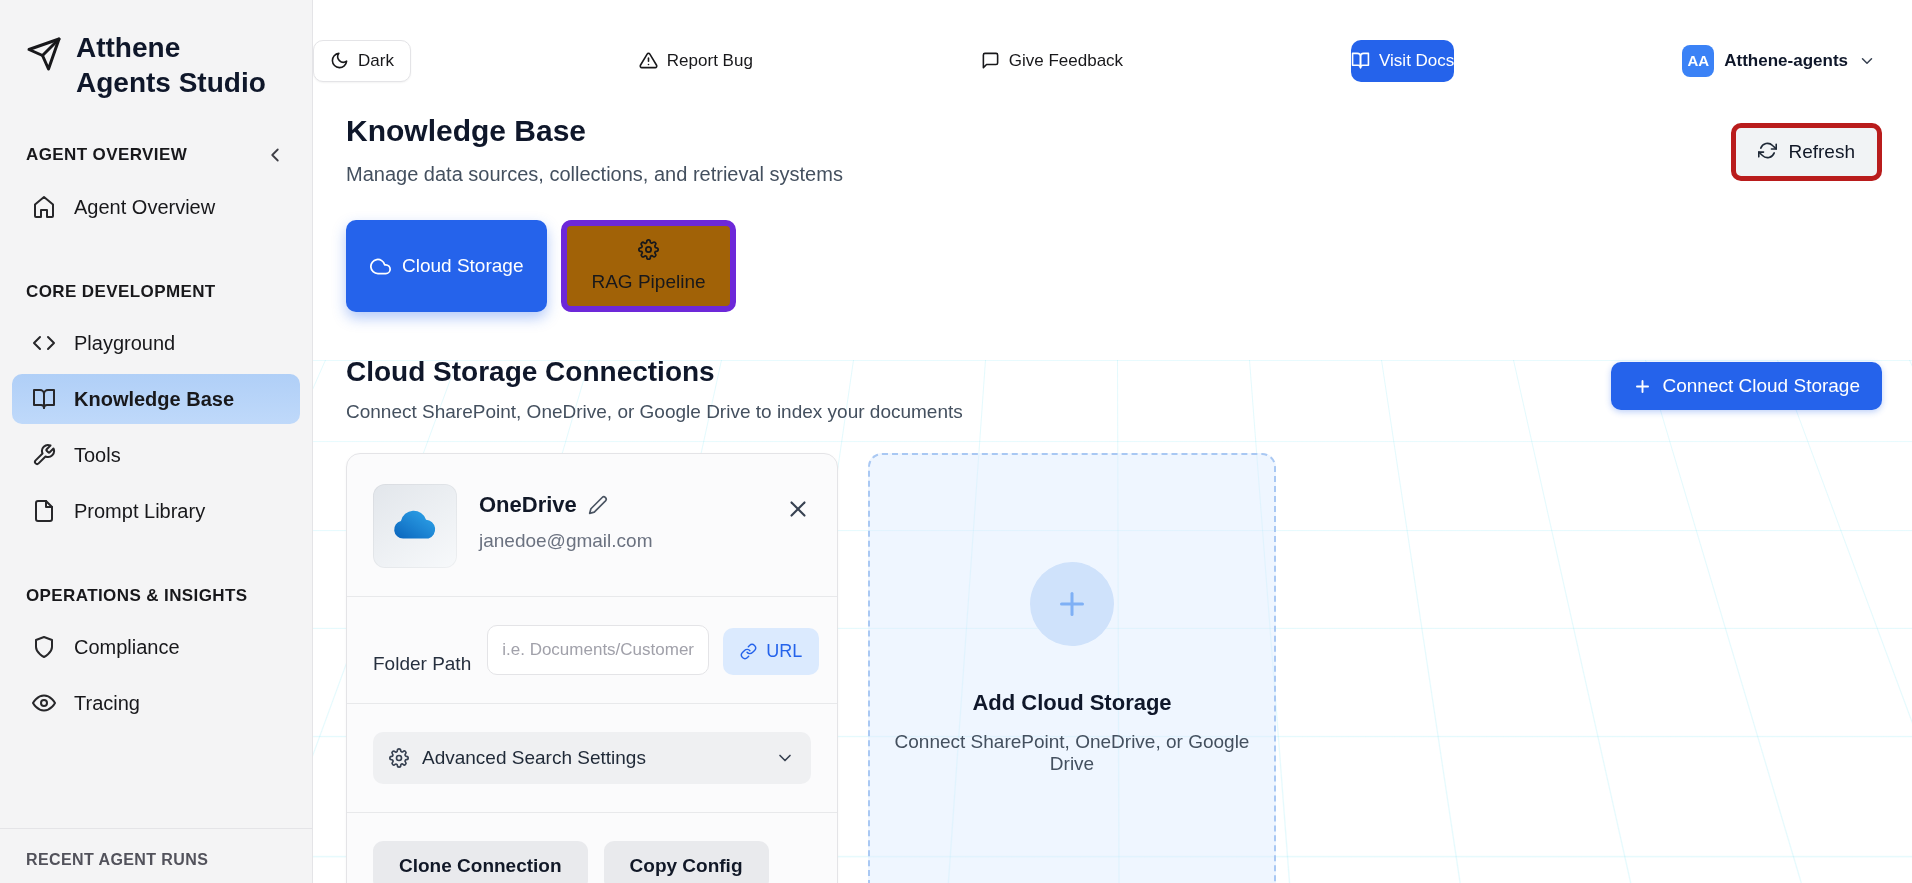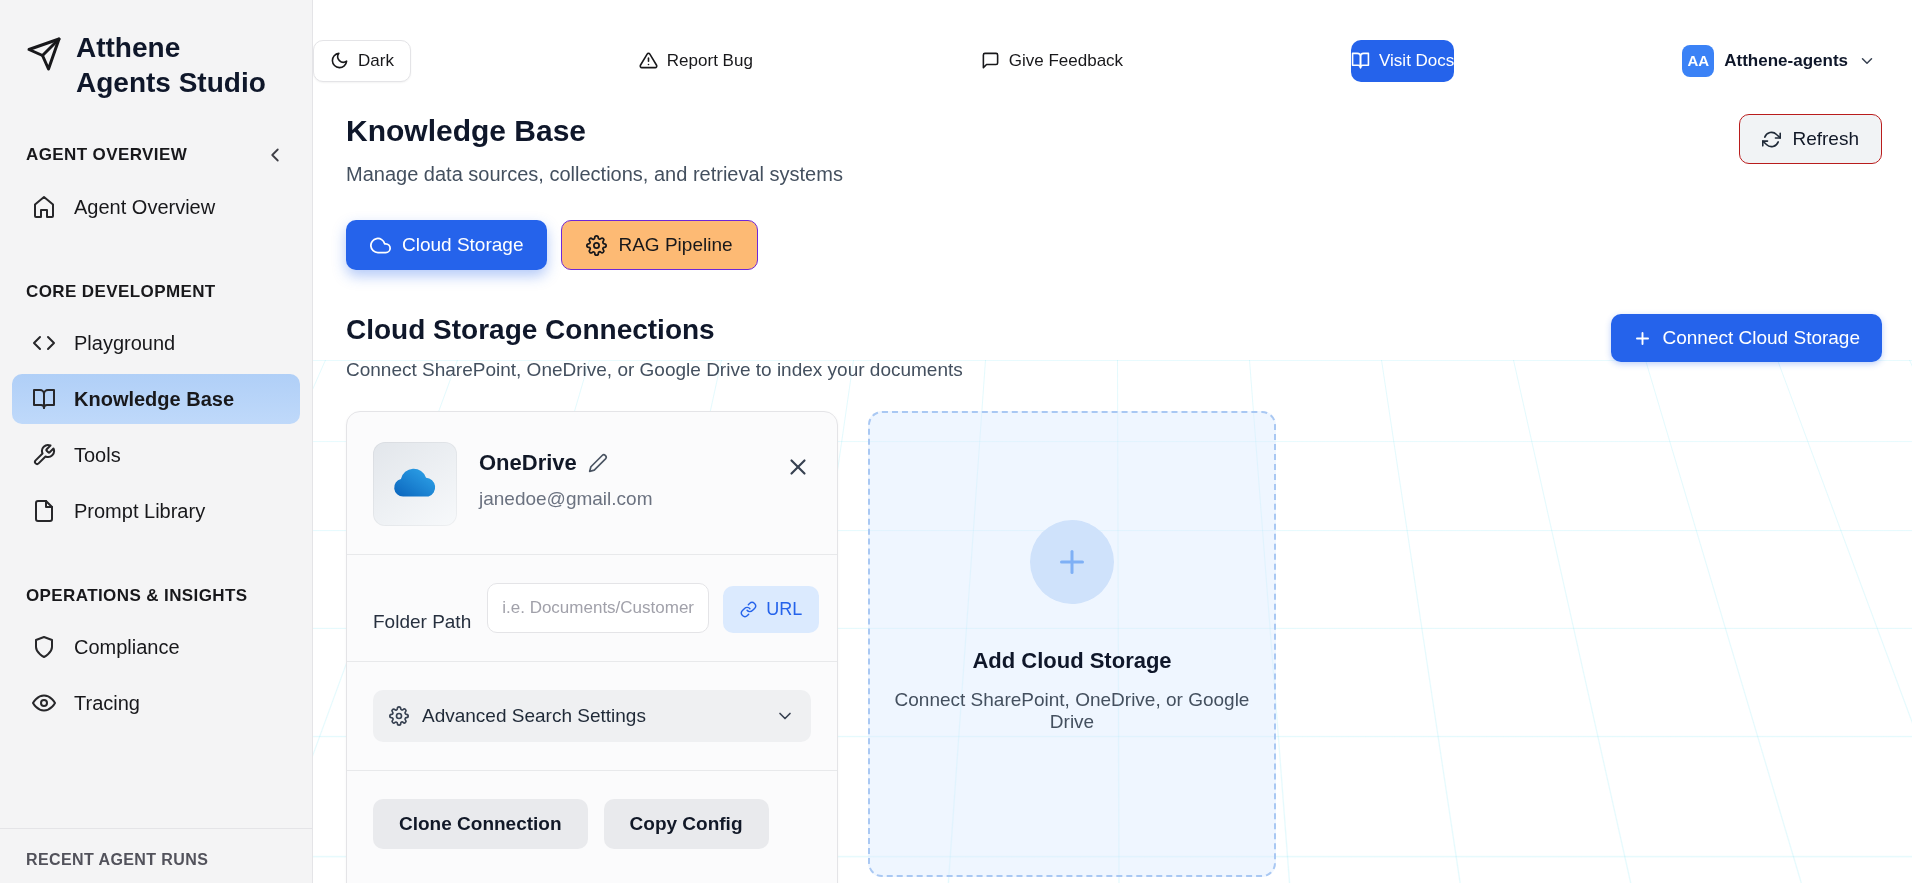--- a/index.html
+++ b/index.html
@@ -53,38 +53,38 @@
   .account { display:flex; align-items:center; gap:10px; background:none; border:none;
              font-size:17px; font-weight:600; color:#0f172a; }
   .avatar { width:32px; height:32px; border-radius:8px; background:#3b82f6; color:#fff;
             font-size:15px; font-weight:700; display:flex; align-items:center; justify-content:center; }
   .account .chev { width:18px; height:18px; color:#374151; }
 
   .main { position:relative; padding:28px 30px 0 33px; }
   .page-head { display:flex; justify-content:space-between; align-items:flex-start; }
   .page-title { font-size:30px; font-weight:700; color:#0f172a; }
   .page-sub { font-size:20px; color:#44505f; margin-top:15px; }
-  .refresh-btn { display:flex; gap:11px; align-items:center; background:#f1f3f5;
-                 border:1px solid #b91c1c; border-radius:10px; padding:13px 22px;
-                 font-size:19px; font-weight:500; color:#111827; margin-top:0; }
+  .refresh-btn { display:flex; gap:11px; align-items:flex-start; background:#f1f3f5;
+                 border:5px solid #b91c1c; border-radius:10px; padding:13px 22px;
+                 font-size:19px; font-weight:500; color:#111827; margin-top:9px; }
   .refresh-btn .ticon { width:19px; height:19px; color:#1f2937; }
 
   .tabs { display:flex; gap:14px; margin-top:34px; }
   .tab { display:flex; align-items:center; gap:11px; border-radius:10px; padding:13px 24px;
          font-size:19px; font-weight:500; border:none; }
   .tab .ticon { width:21px; height:21px; }
   .tab.active { background:#2563eb; color:#fff; box-shadow:0 6px 14px rgba(37,99,235,.35); }
-  .tab.inactive { background:#fdba74; color:#18181b; border:1px solid #6d28d9; }
+  .tab.inactive { background:#a16207; color:#18181b; border:6px solid #6d28d9;flex-direction:column; }
 
   .section-head-row { display:flex; justify-content:space-between; align-items:flex-start; margin-top:44px; }
   .section-title { font-size:28px; font-weight:700; color:#0f172a; }
   .section-sub { font-size:19px; color:#44505f; margin-top:13px; }
   .connect-btn { display:flex; align-items:center; gap:10px; background:#2563eb; color:#fff;
                  border-radius:10px; padding:13px 22px; font-size:19px; font-weight:500;
-                 border:none; box-shadow:0 2px 6px rgba(37,99,235,.3); }
+                 border:none; margin-top:6px; box-shadow:0 2px 6px rgba(37,99,235,.3); }
   .connect-btn .ticon { width:19px; height:19px; color:#fff; }
 
   .cards { display:flex; gap:30px; margin-top:30px; align-items:flex-start; }
 
   
   .conn-card { width:492px; min-height:520px; background:#fbfbfc; border:1px solid #e4e4e7;
                border-radius:14px; overflow:hidden; box-shadow:0 1px 3px rgba(0,0,0,.04); }
   .conn-head { display:flex; gap:22px; padding:30px 26px 28px; position:relative; }
   .logo-tile { width:84px; height:84px; border-radius:12px;
                background:linear-gradient(145deg,#e2e6eb,#f7f9fb);

